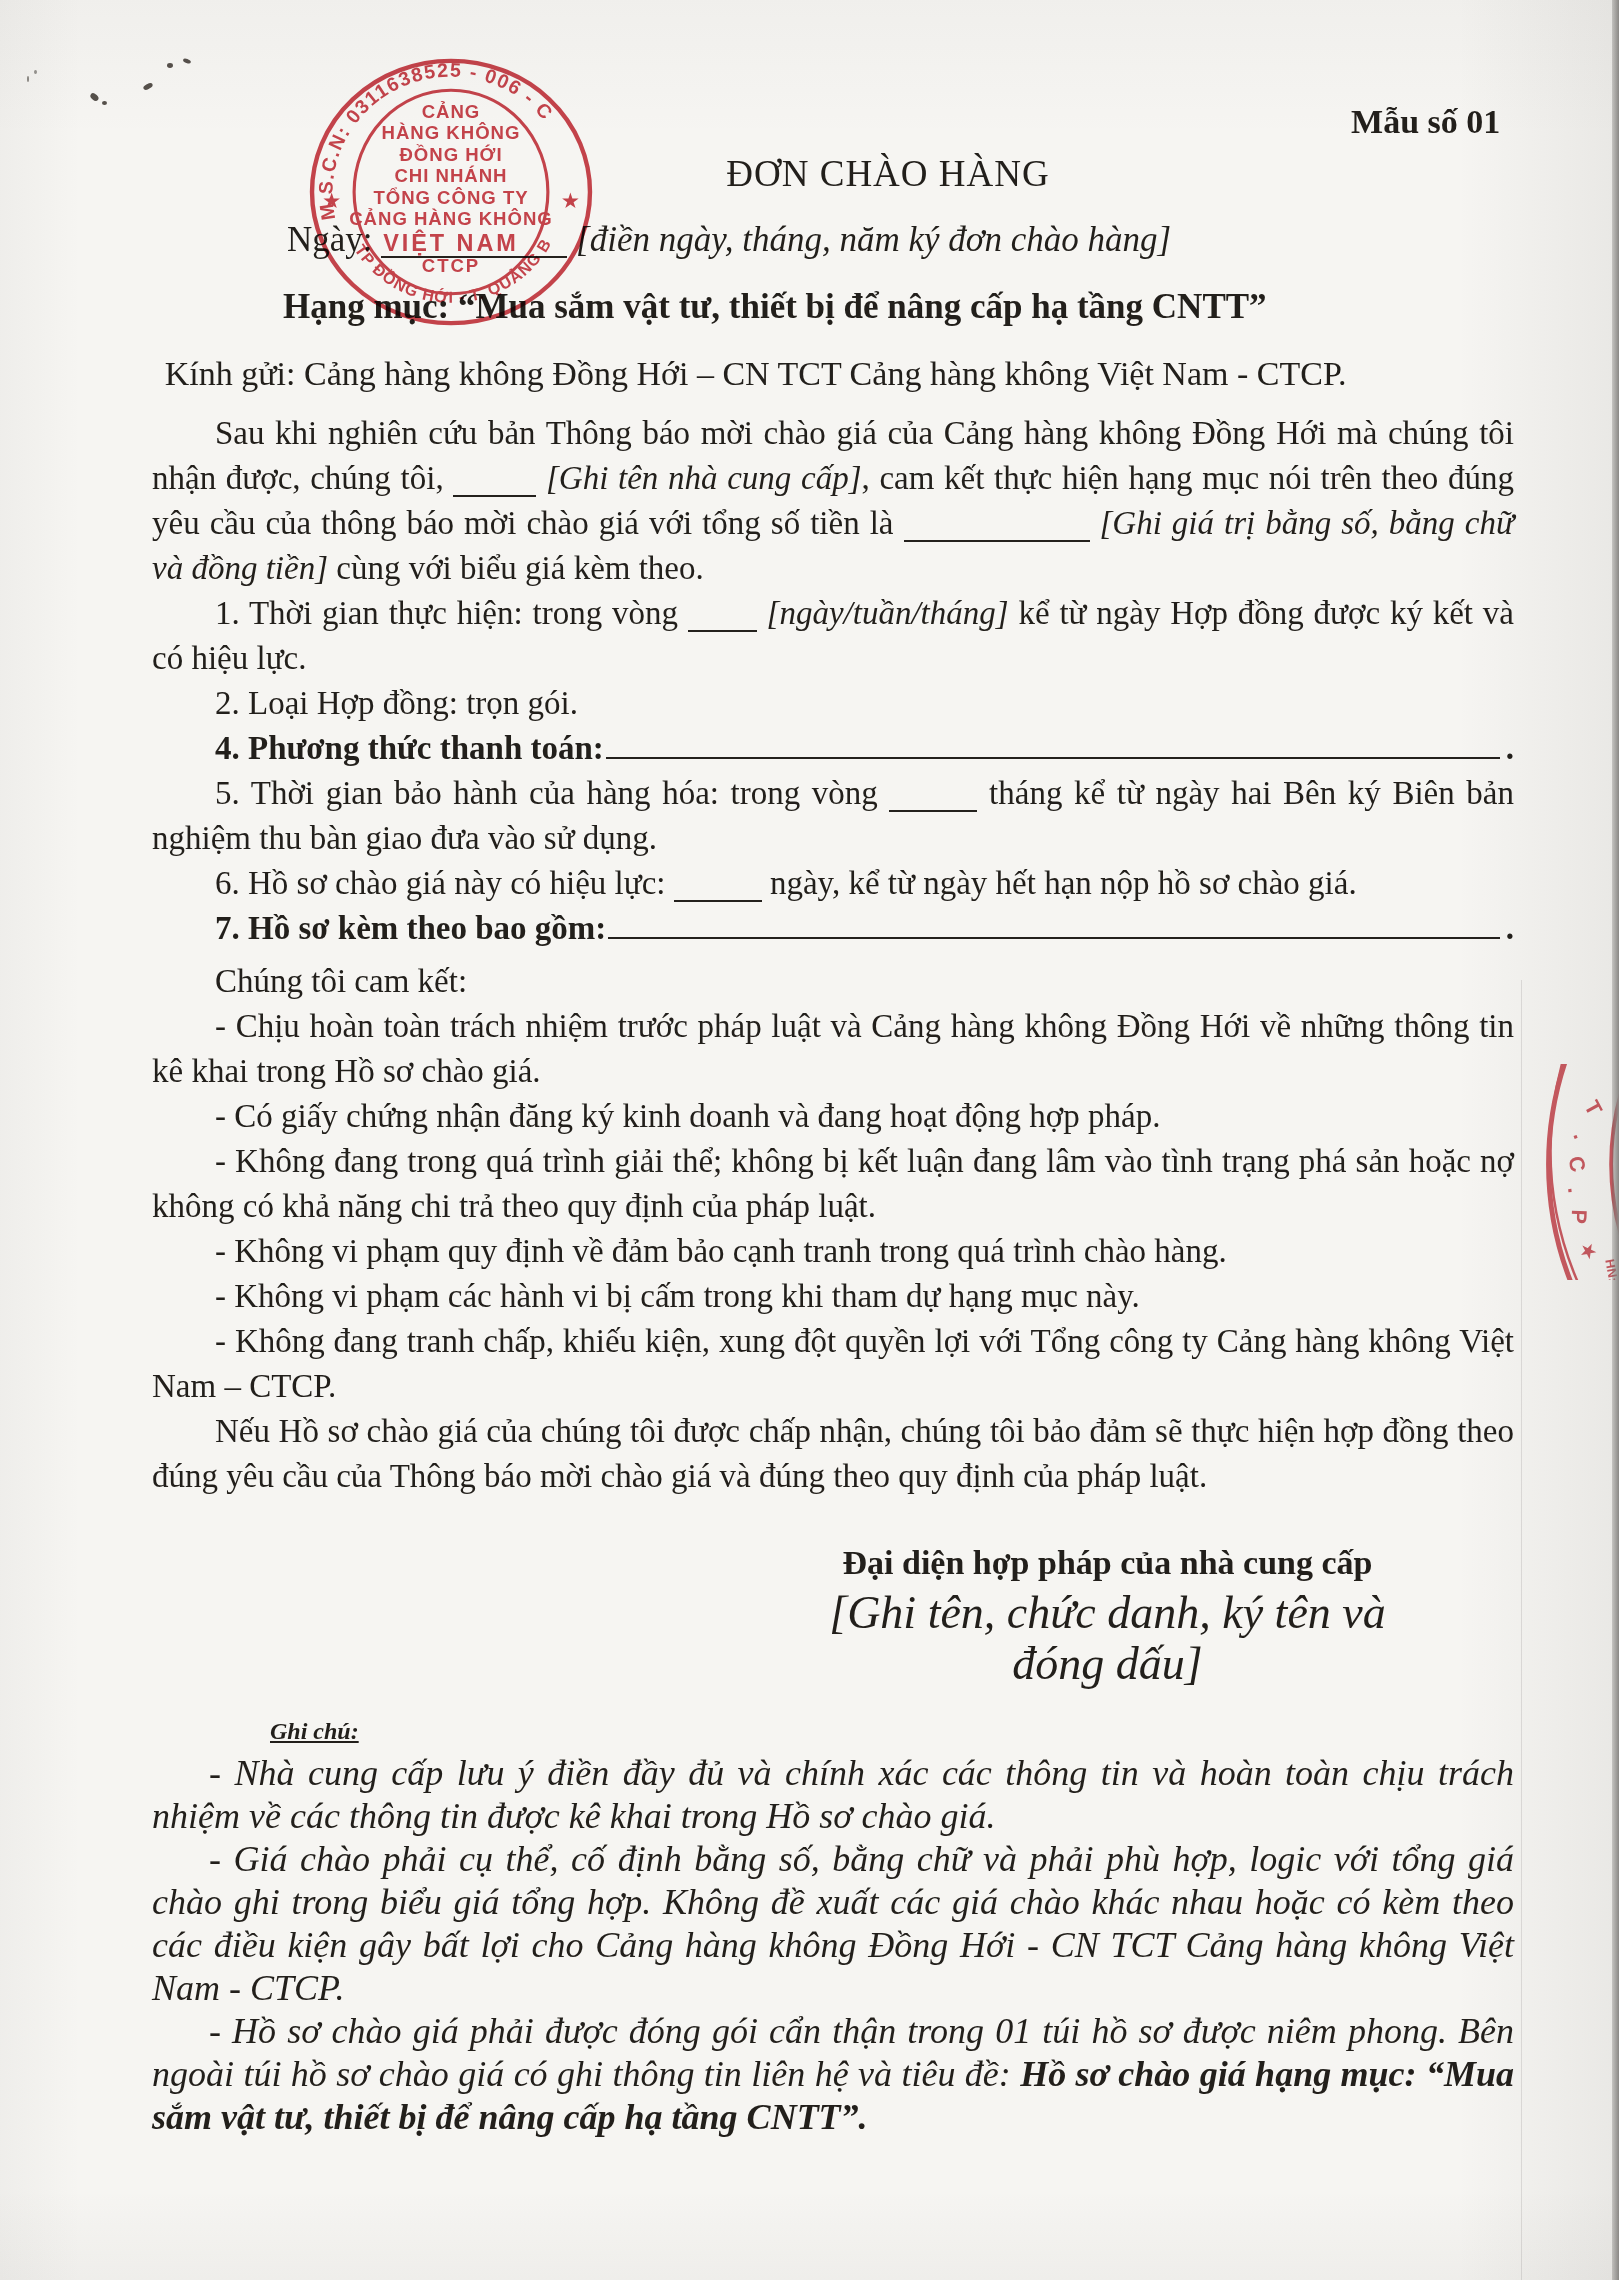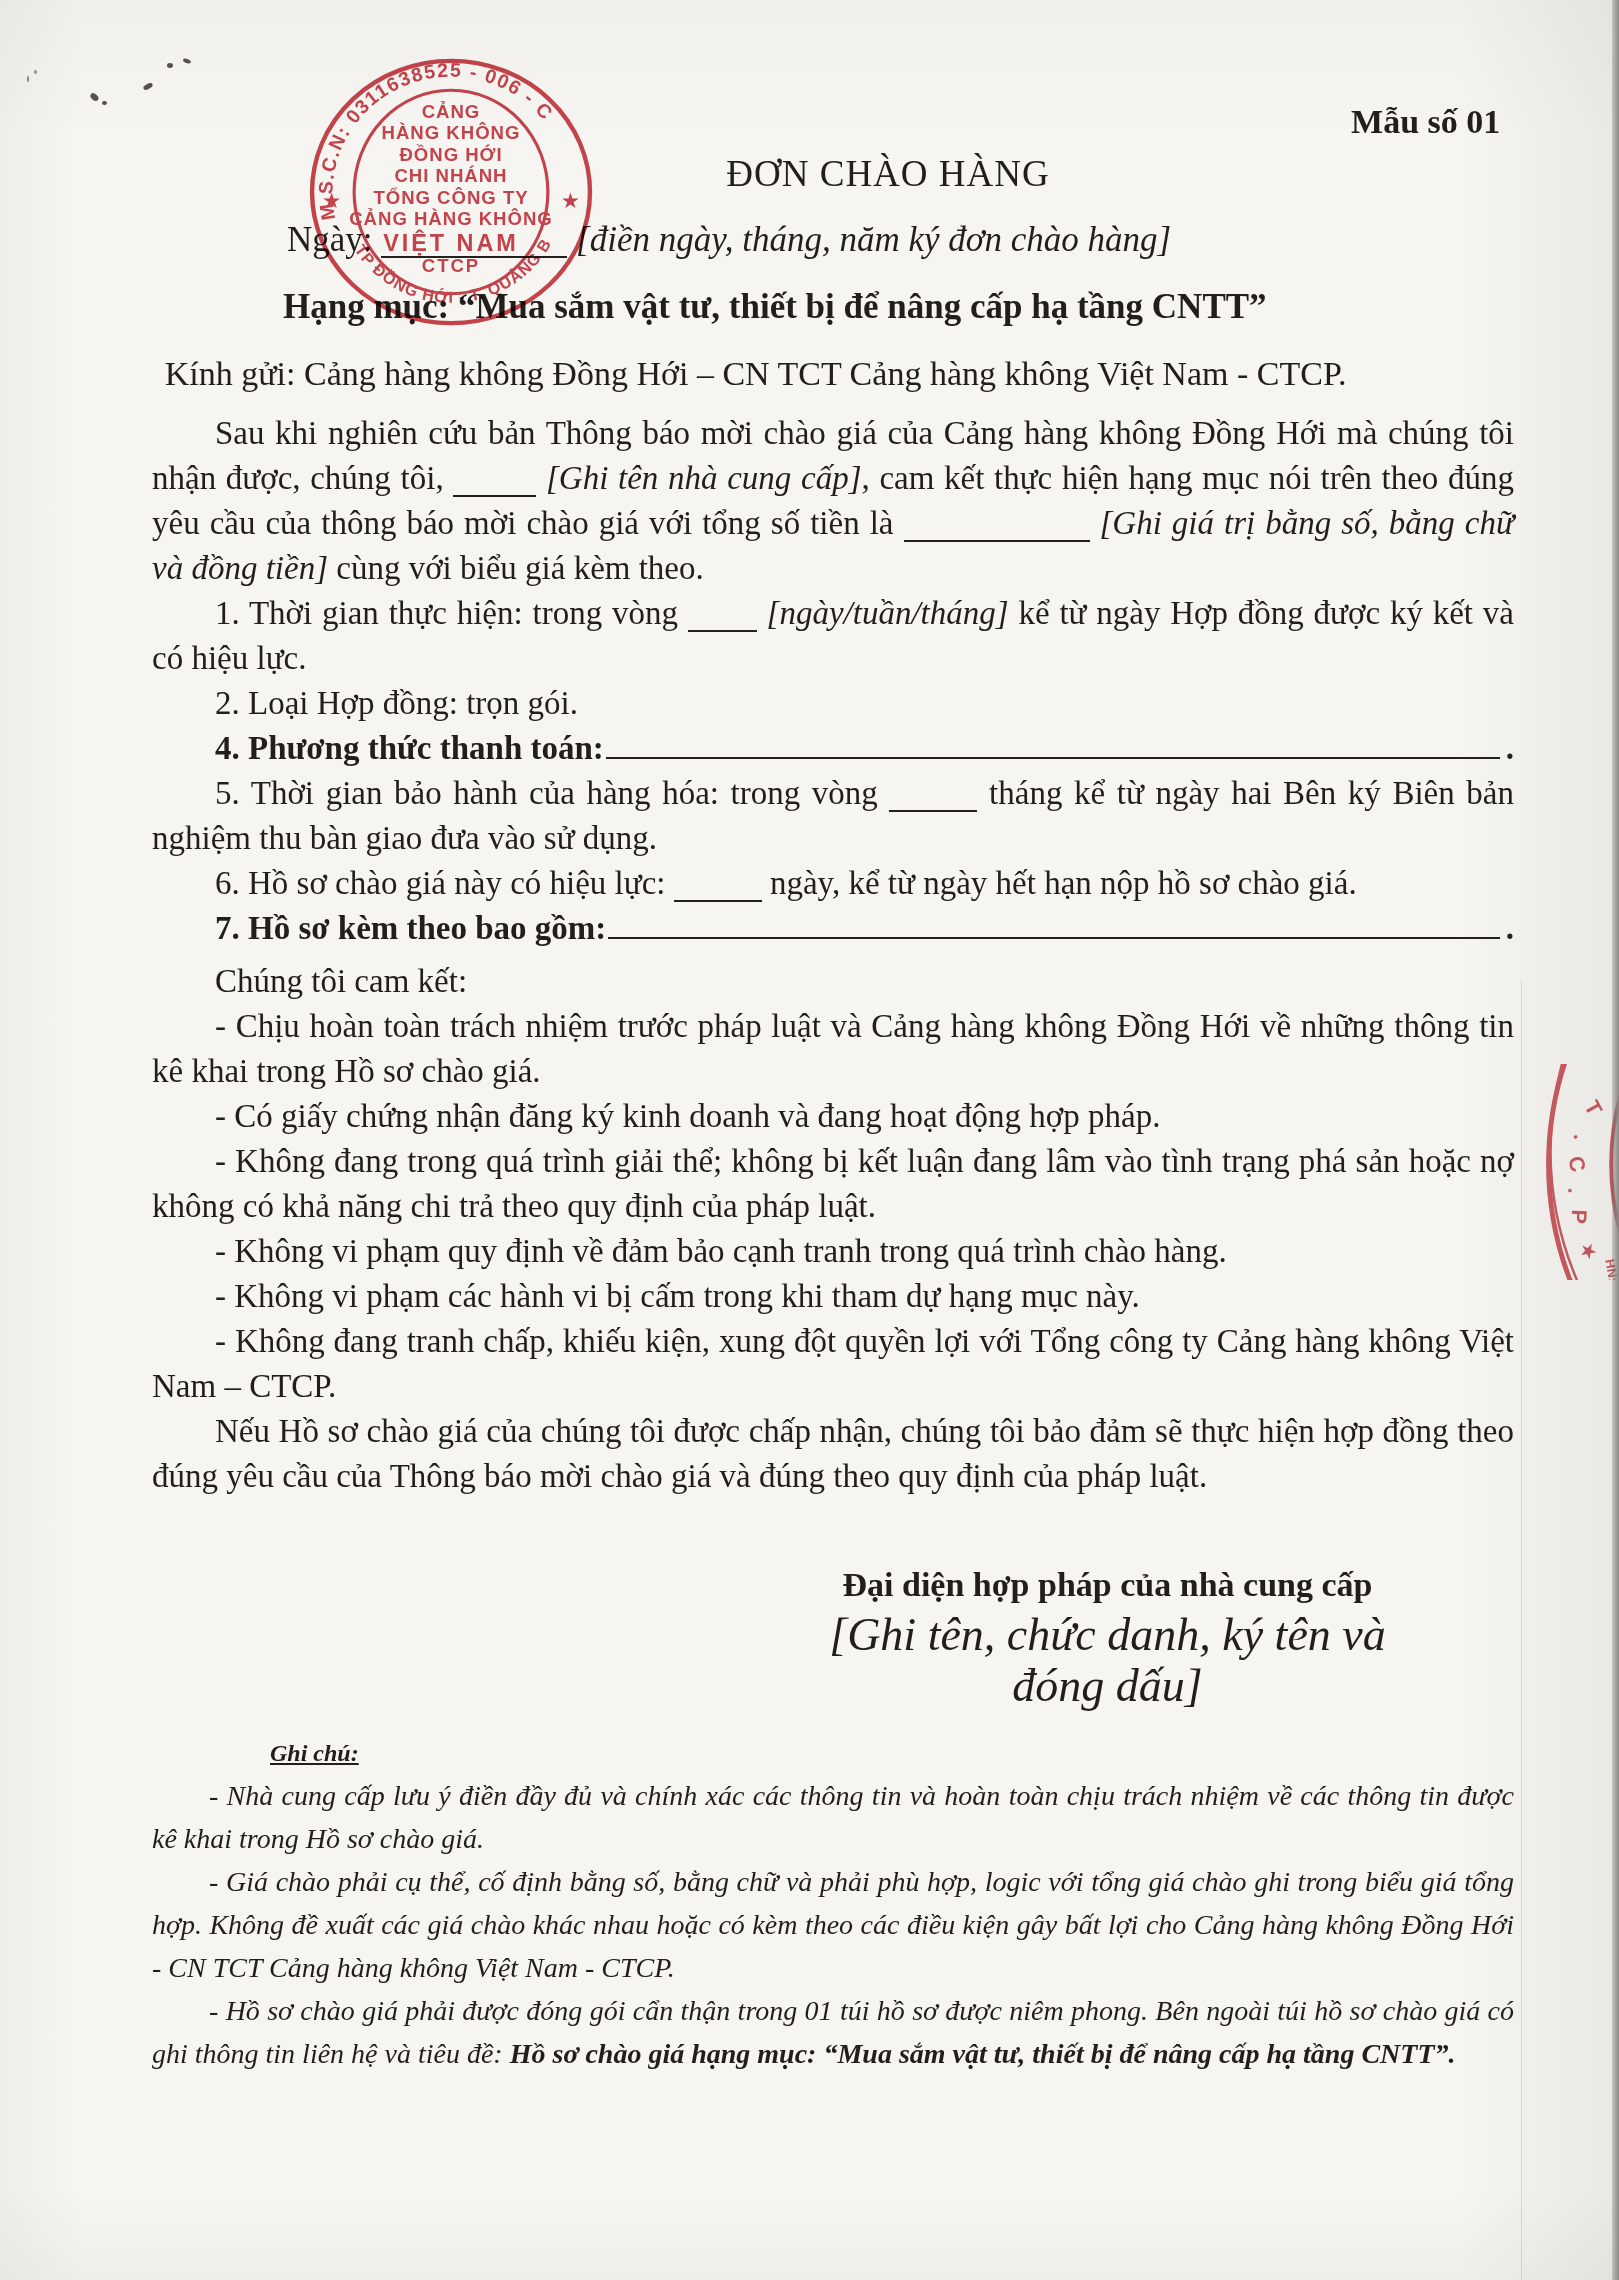--- a/index.html
+++ b/index.html
@@ -27,27 +27,27 @@
   .flexline{display:flex;align-items:baseline;padding-left:63px;text-indent:0;text-align:left;font-weight:bold;}
   .gap-s{margin-top:7.8px;}
   .gap-m{margin-top:15.7px;}
 
   .it{font-style:italic;}
   .bdit{font-weight:bold;font-style:italic;}
 
   .blank{display:inline-block;height:29px;border-bottom:2.9px solid #24211d;vertical-align:-7.8px;}
   .blank.grow{flex:1 1 auto;margin:0 5.9px 0 2px;}
 
-  .sig{margin-top:61px;margin-left:642px;width:627px;text-align:center;}
+  .sig{margin-top:39px;margin-left:642px;width:627px;text-align:center;}
   .sig-title{font-weight:bold;font-size:34px;line-height:49px;}
   .sig-hint{font-style:italic;font-size:46px;line-height:51px;}
 
   .notes{margin-top:21.6px;}
   .notes-heading{font-weight:bold;font-style:italic;text-decoration:underline;font-size:24px;line-height:41px;padding-left:118px;}
-  .note{font-size:28px;line-height:43px;text-align:justify;text-indent:57px;font-style:italic;}
+  .note{font-size:36px;line-height:43px;text-align:justify;text-indent:57px;font-style:italic;}
 
   .stamp{position:absolute;left:304px;top:55px;width:294px;height:276px;
          mix-blend-mode:multiply;opacity:0.92;filter:blur(0.3px);}
   .stamp svg text{font-family:"Liberation Sans", sans-serif;}
   .edge-stamp{position:absolute;left:1527px;top:1064px;width:92px;height:216px;
          mix-blend-mode:multiply;opacity:0.8;filter:blur(0.3px);}
   .edge-stamp svg text{font-family:"Liberation Sans", sans-serif;}
 
   .speck{position:absolute;background:#38332d;border-radius:50%;opacity:0.85;}
 </style>

